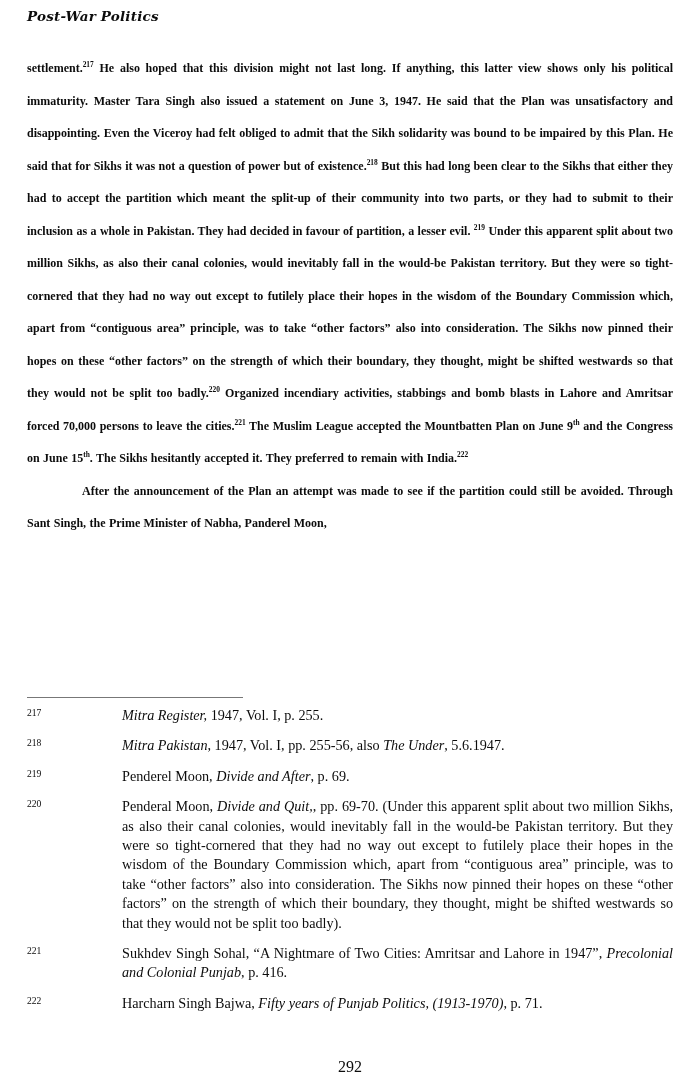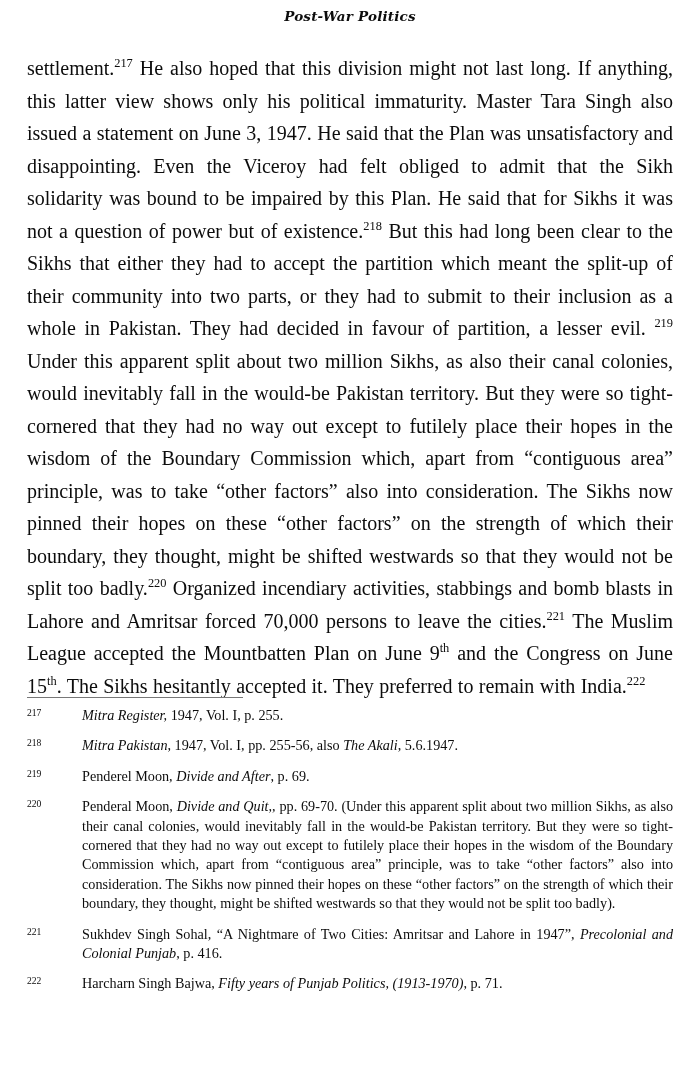--- a/index.html
+++ b/index.html
@@ -24,42 +24,43 @@
     width: 700px;
     height: 1075px;
   }
 
   
   .running-head {
     position: absolute;
     left: 27px;
     right: 27px;
     top: 8px;
-    text-align: center;
+    text-align: left;
     font-style: italic;
     font-weight: bold;
     font-size: 13.5px;
     letter-spacing: 0.2px;
     font-family: "DejaVu Serif", "Liberation Serif", serif;
   }
 
   
   .body-block {
     position: absolute;
     left: 27px;
     top: 52px;
     width: 646px;
   }
   .para {
     margin: 0;
     text-align: justify;
     text-justify: inter-word;
-    font-size: 20px;
+    font-size: 12px;
     line-height: 32.5px;
     word-spacing: 0.4px;
+    font-weight: bold;
   }
   .para + .para {
     text-indent: 55px;
   }
   sup {
     font-size: 0.62em;
     vertical-align: super;
     line-height: 0;
   }
 
@@ -88,21 +89,21 @@
     text-justify: inter-word;
   }
   .fn:last-child { margin-bottom: 0; }
   .fn-num {
     position: absolute;
     left: 0;
     top: -3px;
     font-size: 9.6px;
     line-height: 19.4px;
   }
-  .fn-text { display: block; }
+  .fn-text { display: block; margin-left: 40px; }
   .fn i { font-style: italic; }
 
   
   .folio {
     position: absolute;
     left: 0;
     width: 700px;
     top: 1057px;
     text-align: center;
     font-size: 16px;
@@ -113,45 +114,47 @@
 </style>
 </head>
 <body>
 
 <div class="page">
 
   <div class="running-head">Post-War Politics</div>
 
   <div class="body-block">
     <p class="para">settlement.<sup>217</sup> He also hoped that this division might not last long. If anything, this latter view shows only his political immaturity. Master Tara Singh also issued a statement on June 3, 1947. He said that the Plan was unsatisfactory and disappointing. Even the Viceroy had felt obliged to admit that the Sikh solidarity was bound to be impaired by this Plan. He said that for Sikhs it was not a question of power but of existence.<sup>218</sup> But this had long been clear to the Sikhs that either they had to accept the partition which meant the split-up of their community into two parts, or they had to submit to their inclusion as a whole in Pakistan. They had decided in favour of partition, a lesser evil. <sup>219</sup> Under this apparent split about two million Sikhs, as also their canal colonies, would inevitably fall in the would-be Pakistan territory. But they were so tight-cornered that they had no way out except to futilely place their hopes in the wisdom of the Boundary Commission which, apart from “contiguous area” principle, was to take “other factors” also into consideration. The Sikhs now pinned their hopes on these “other factors” on the strength of which their boundary, they thought, might be shifted westwards so that they would not be split too badly.<sup>220</sup> Organized incendiary activities, stabbings and  bomb blasts in Lahore and Amritsar forced 70,000 persons to leave the cities.<sup>221</sup> The Muslim League accepted the Mountbatten Plan on June 9<sup>th</sup> and the Congress on June 15<sup>th</sup>. The Sikhs hesitantly accepted it. They preferred to remain with India.<sup>222</sup></p>
+    <p class="para">After the announcement of the Plan an attempt was made to see if the partition could still be avoided. Through Sant Singh, the Prime Minister of Nabha, Panderel Moon,</p>
   </div>
 
   <div class="footnote-rule"></div>
 
   <div class="footnotes">
     <div class="fn">
       <span class="fn-num">217</span>
       <span class="fn-text"><i>Mitra Register,</i> 1947, Vol. I, p. 255.</span>
     </div>
     <div class="fn">
       <span class="fn-num">218</span>
-      <span class="fn-text"><i>Mitra Pakistan</i>, 1947, Vol. I, pp. 255-56, also <i>The Akali</i>, 5.6.1947.</span>
+      <span class="fn-text"><i>Mitra Pakistan</i>, 1947, Vol. I, pp. 255-56, also <i>The Under</i>, 5.6.1947.</span>
     </div>
     <div class="fn">
       <span class="fn-num">219</span>
       <span class="fn-text">Penderel  Moon, <i>Divide and After</i>, p. 69.</span>
     </div>
     <div class="fn">
       <span class="fn-num">220</span>
       <span class="fn-text">Penderal Moon, <i>Divide and Quit,</i>, pp. 69-70. (Under this apparent split about two million Sikhs, as also their canal colonies, would inevitably fall in the would-be Pakistan territory. But they were so tight-cornered that they had no way out except to futilely place their hopes in the wisdom of the Boundary Commission which, apart from “contiguous area” principle, was to take “other factors” also into consideration. The Sikhs now pinned their hopes on these “other factors” on the strength of which their boundary, they thought, might be shifted westwards so that they would not be split too badly).</span>
     </div>
     <div class="fn">
       <span class="fn-num">221</span>
       <span class="fn-text">Sukhdev Singh Sohal, “A Nightmare of Two Cities: Amritsar and Lahore in 1947”, <i>Precolonial and Colonial Punjab</i>, p. 416.</span>
     </div>
     <div class="fn">
       <span class="fn-num">222</span>
       <span class="fn-text">Harcharn Singh Bajwa, <i>Fifty years of Punjab Politics, (1913-1970)</i>, p. 71.</span>
     </div>
   </div>
 
+  <div class="folio">292</div>
 
 </div>
 
 </body></html>

